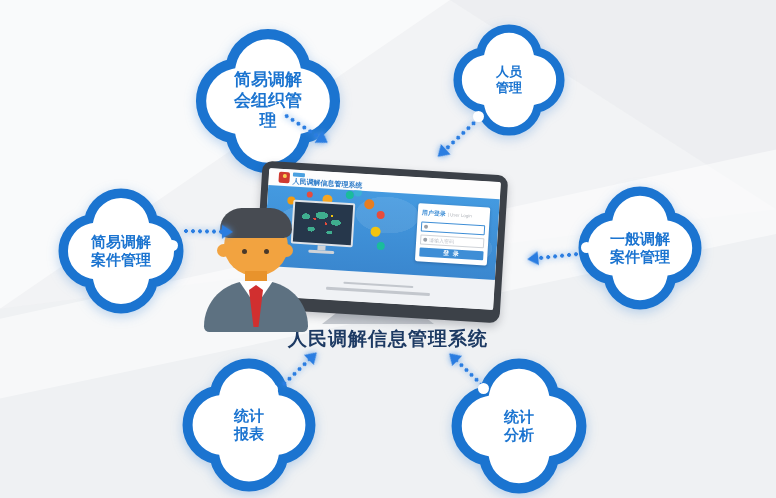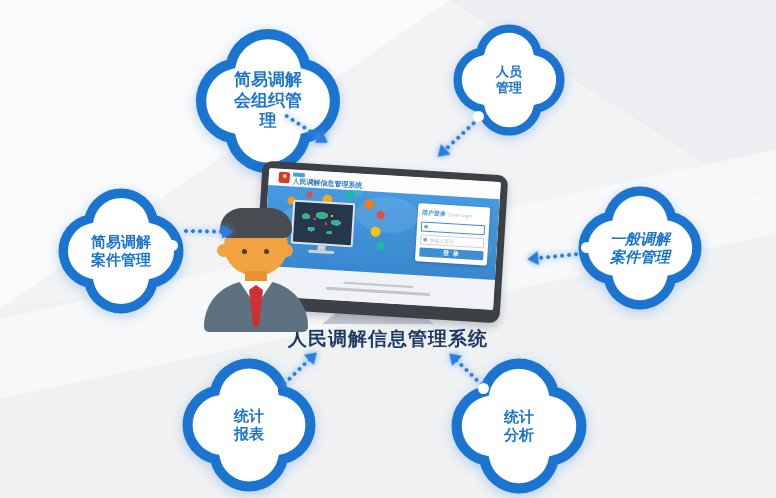--- a/index.html
+++ b/index.html
@@ -11,21 +11,21 @@
   .f4{background:rgba(255,255,255,.5);clip-path:polygon(0 64%,100% 30%,100% 47%,0 80%);}
 
   
   .bubble{position:absolute;}
   .bubble svg{position:absolute;inset:0;width:100%;height:100%;filter:drop-shadow(0 3px 6px rgba(27,116,208,.28));}
   .blabel{position:absolute;inset:0;display:flex;align-items:center;justify-content:center;
           text-align:center;white-space:pre-line;font-weight:700;color:#1b74d0;line-height:1.22;}
   .b1{left:192px;top:28px;width:152px;height:146px;}  .b1 .blabel{font-size:17px;}
   .b2{left:452px;top:24px;width:114px;height:112px;}  .b2 .blabel{font-size:13px;}
   .b3{left:58px;top:186px;width:126px;height:130px;}  .b3 .blabel{font-size:15px;}
-  .b4{left:578px;top:184px;width:124px;height:128px;font-style:italic;} .b4 .blabel{font-size:15px;}
+  .b4{left:578px;top:184px;width:124px;height:128px;} .b4 .blabel{font-size:15px;}
   .b5{left:180px;top:358px;width:138px;height:134px;} .b5 .blabel{font-size:15px;}
   .b6{left:448px;top:358px;width:142px;height:136px;} .b6 .blabel{font-size:15px;}
 
   .cdot{position:absolute;width:11px;height:11px;border-radius:50%;background:#fff;z-index:5;}
   .d1{left:272px;top:104px;} .d2{left:473px;top:111px;} .d3{left:167px;top:240px;}
   .d4{left:581px;top:242px;} .d5{left:267px;top:384px;} .d6{left:478px;top:383px;}
 
   .arrow{position:absolute;height:4px;transform-origin:left center;z-index:4;
          background-image:radial-gradient(circle at 2px 2px,#2a7de1 1.6px,rgba(42,125,225,0) 2.2px);
          background-size:7px 4px;background-repeat:repeat-x;

